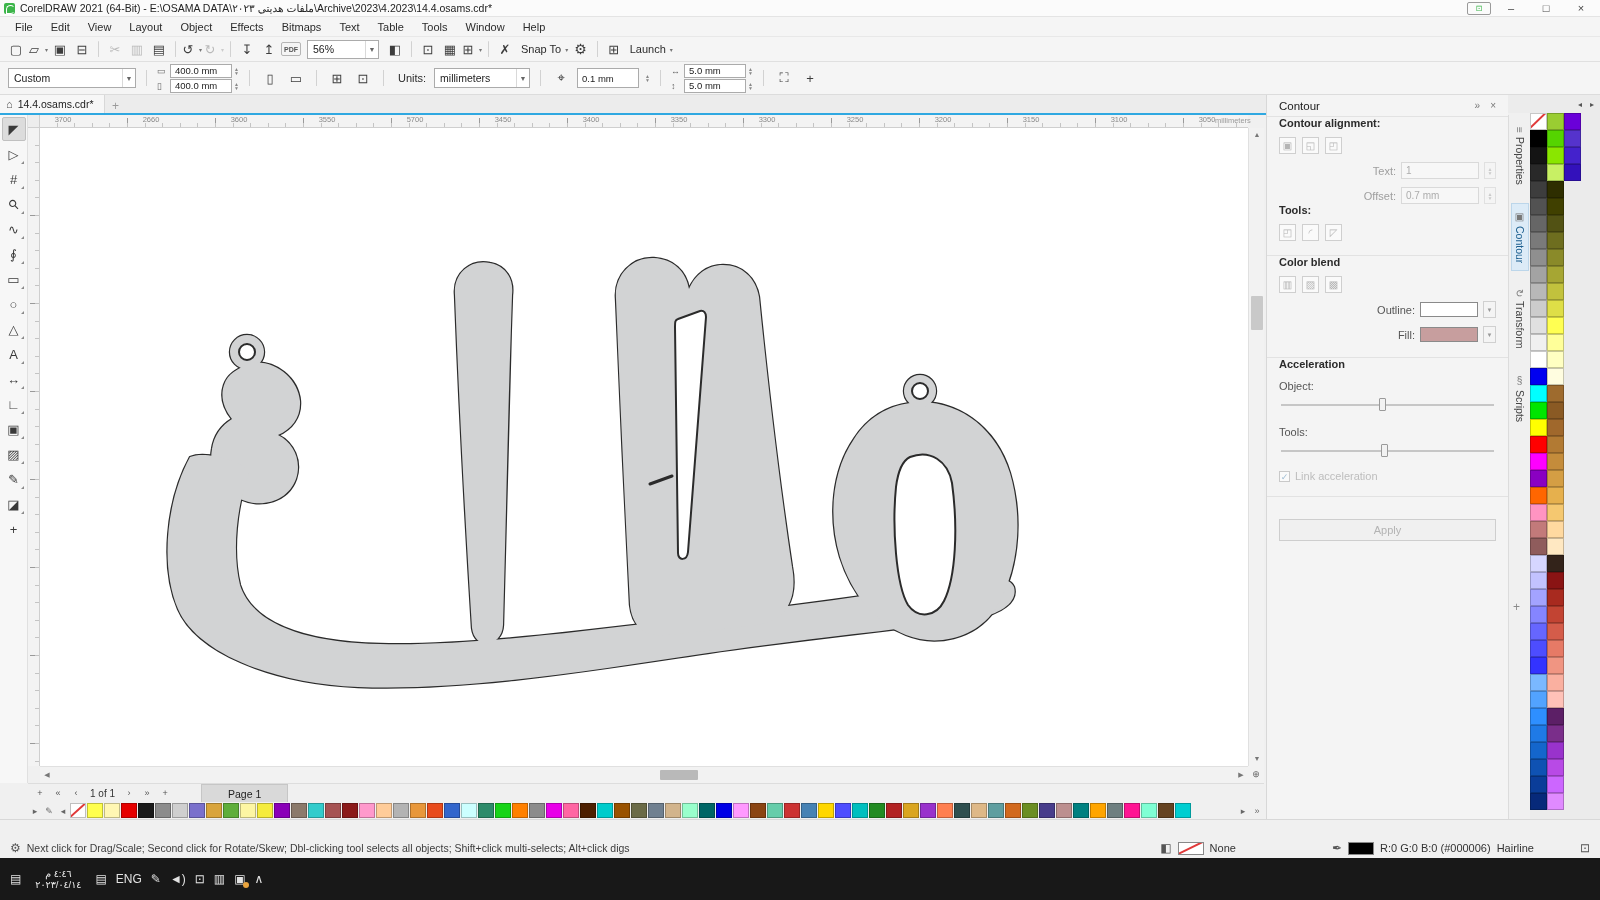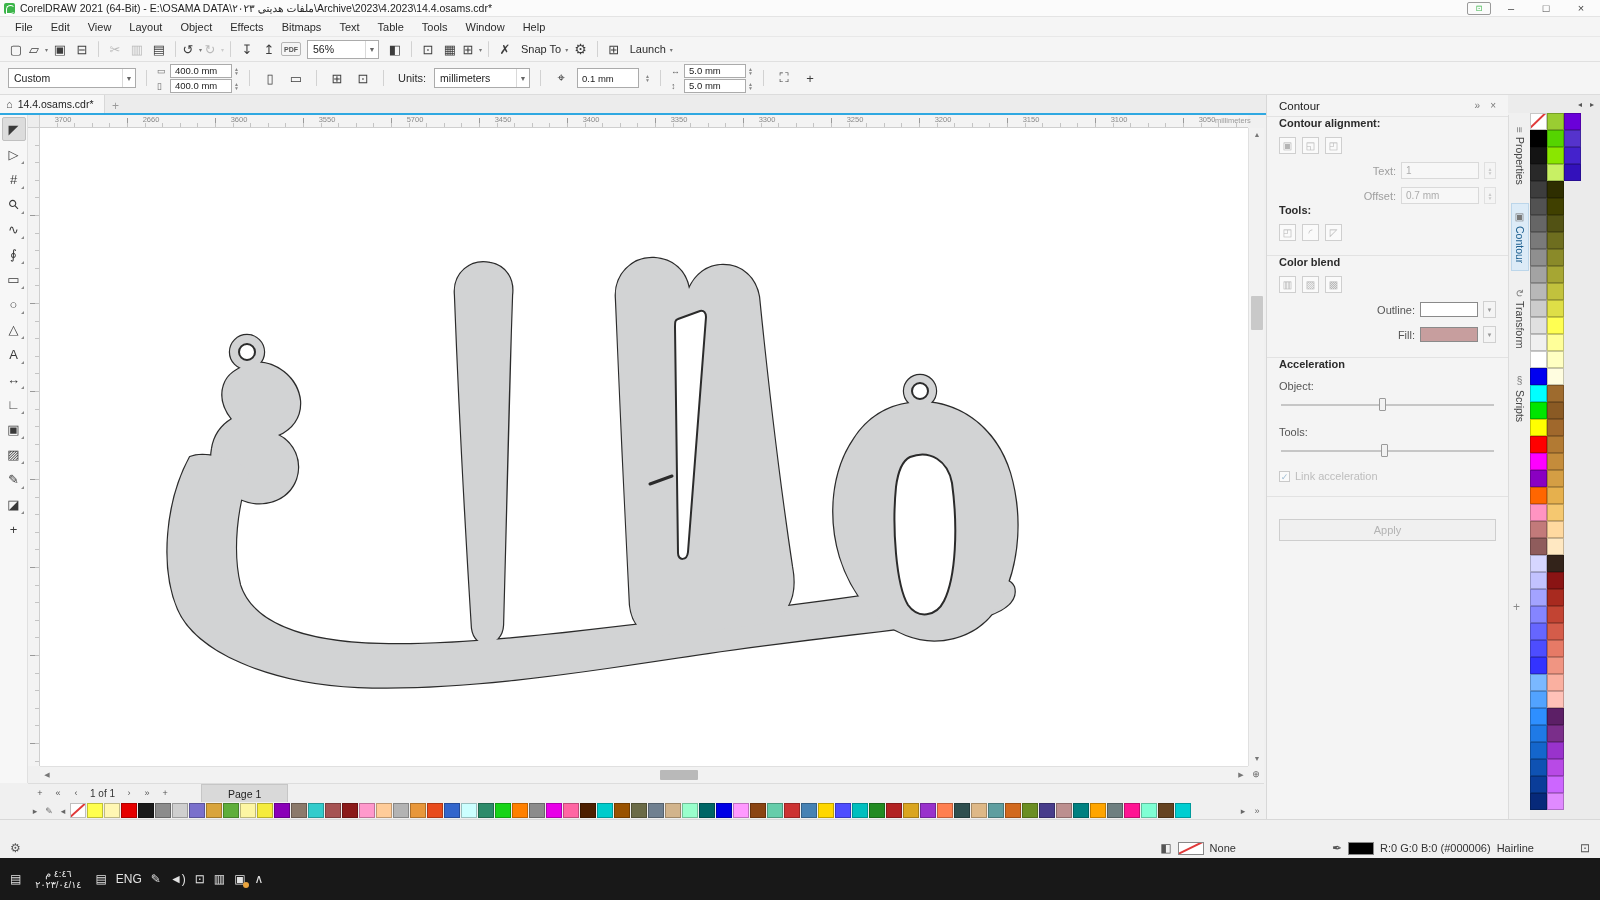--- a/index.html
+++ b/index.html
@@ -498,20 +498,21 @@
     <span id="bpal-right">
 
     <span class="ctrl" data-name="palette-scroll-right-icon">▸</span>
         <span class="ctrl" data-name="palette-expand-icon">»</span>
       </span>
   </div>
 
   <div id="statusbar" class="abs" data-name="status-bar">
     <div id="statusrow">
       <span class="sicon" data-name="status-gear-icon">⚙</span>
+      <span class="hint" data-name="status-hint">Next click for Drag/Scale; Second click for Rotate/Skew; Dbl-clicking tool selects all objects; Shift+click multi-selects; Alt+click digs</span>
       <span style="flex:1"></span>
       <span class="sicon" data-name="fill-status-icon">◧</span>
       <span class="stat-sw none" data-name="fill-status-swatch"></span>
       <span data-name="fill-status-label" style="margin-right:90px">None</span>
       <span class="sicon" data-name="outline-pen-icon">✒</span>
       <span class="stat-sw" data-name="outline-status-swatch"></span>
       <span data-name="outline-status-value">R:0 G:0 B:0 (#000006)</span>
       <span data-name="outline-width-value" style="margin-right:40px">Hairline</span>
       <span class="sicon" data-name="display-status-icon">⊡</span>
     </div>

